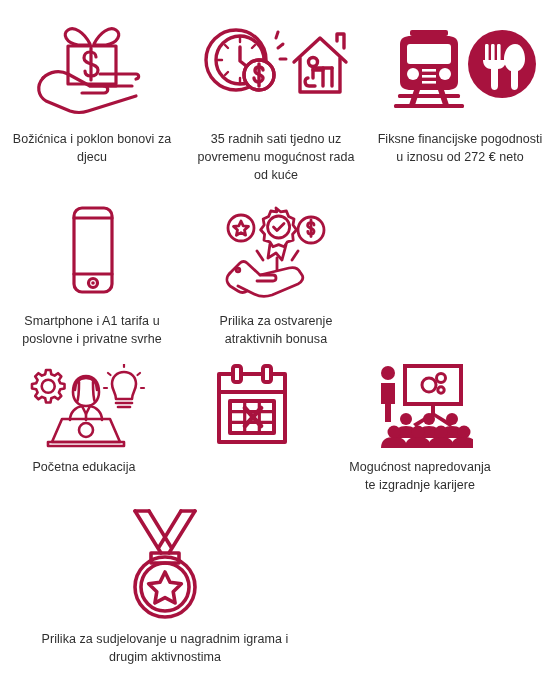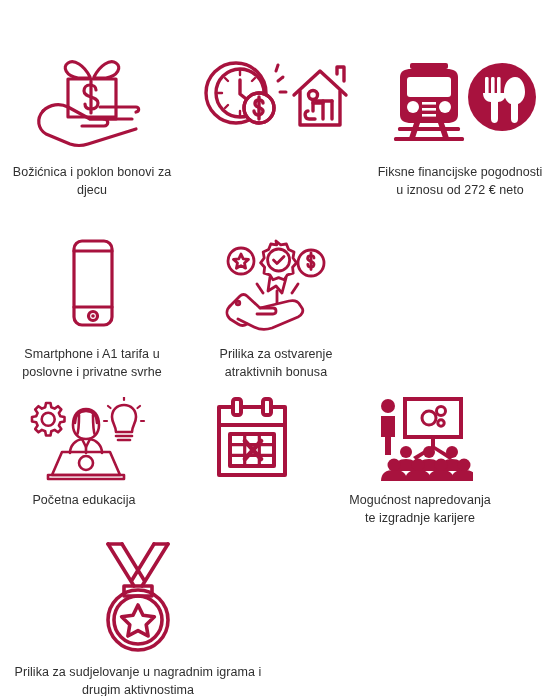--- a/index.html
+++ b/index.html
@@ -24,21 +24,21 @@
   .benefit-cell {
     width: 184px;
     display: flex;
     flex-direction: column;
     align-items: center;
     padding: 0 8px;
   }
   .benefit-cell.wide {
     width: 276px;
   }
-  .row-1 .benefit-cell { height: 190px; padding-top: 12px; margin-top: 33px; }
+  .row-1 .benefit-cell { height: 190px; padding-top: 12px; }
   .row-2 .benefit-cell { height: 170px; padding-top: 8px; }
   .row-3 .benefit-cell { height: 140px; padding-top: 4px; }
   .row-4 .benefit-cell { height: 196px; padding-top: 8px; }
 
   .icon-box {
     display: flex;
     align-items: center;
     justify-content: center;
   }
   .row-1 .icon-box { height: 108px; }
@@ -120,20 +120,21 @@
             <circle cx="117" cy="46" r="4.5"></circle>
             <path d="M117 51 L117 62"></path>
             <path d="M117 54 L127 54"></path>
             <path d="M112 62 C108 62 108 70 113 70 L119 70"></path>
             <path d="M127 52 L127 70"></path>
             <path d="M120 52 L136 52"></path>
             <path d="M136 52 L136 70"></path>
           </g>
         </svg>
       </div>
+      <div class="benefit-label">35 radnih sati tjedno uz povremenu mogućnost rada od kuće</div>
     </div>
 
     <div class="benefit-cell">
       <div class="icon-box">
         <svg width="152" height="100" viewBox="0 0 152 100">
           <g fill="#A8123E">
             <rect x="26" y="14" width="38" height="6" rx="2"></rect>
             <path d="M16 28 C16 22 21 20 27 20 L63 20 C69 20 74 22 74 28 L74 66 C74 72 69 74 63 74 L27 74 C21 74 16 72 16 66 Z"></path>
             <rect x="23" y="28" width="44" height="20" rx="3" fill="#ffffff"></rect>
             <circle cx="29" cy="58" r="6" fill="#ffffff"></circle>
@@ -299,21 +300,21 @@
               <path d="M84 84 C84 76 89 73 97 73 C105 73 110 76 110 84 Z"></path>
             </g>
           </g>
         </svg>
       </div>
       <div class="benefit-label">Mogućnost napredovanja te izgradnje karijere</div>
     </div>
 
   </div>
 
-  <div class="benefit-row row-4" style="display:flex; width:552px;">
+  <div class="benefit-row row-4" style="display:flex; width:552px;padding-left:27px;">
 
     <div class="benefit-cell wide">
       <div class="icon-box">
         <svg width="104" height="110" viewBox="0 0 104 110">
           <g fill="none" stroke="#A8123E" stroke-width="3.6" stroke-linecap="round" stroke-linejoin="round">
             <path d="M22 2 L48 44"></path>
             <path d="M36 2 L58 38"></path>
             <path d="M36 2 L22 2"></path>
             <path d="M82 2 L56 44"></path>
             <path d="M68 2 L46 38"></path>

